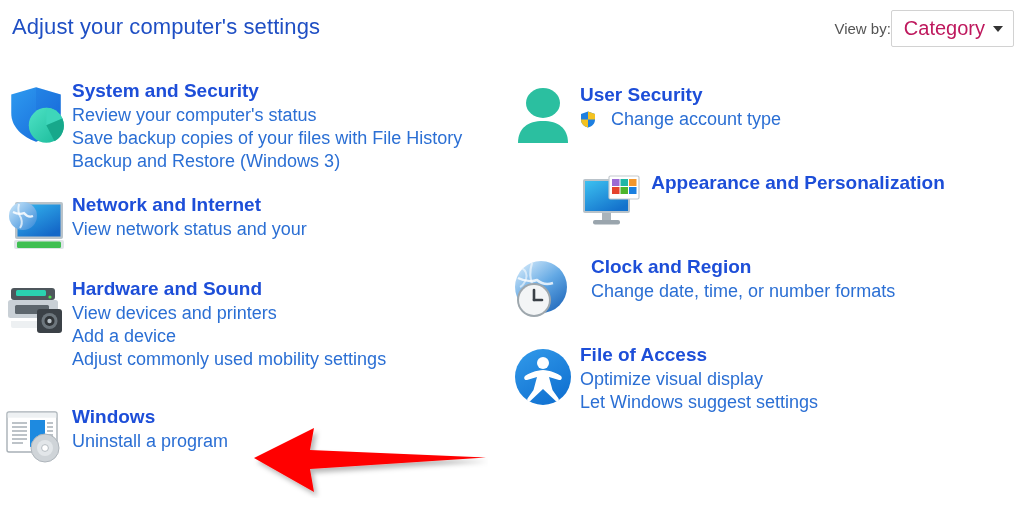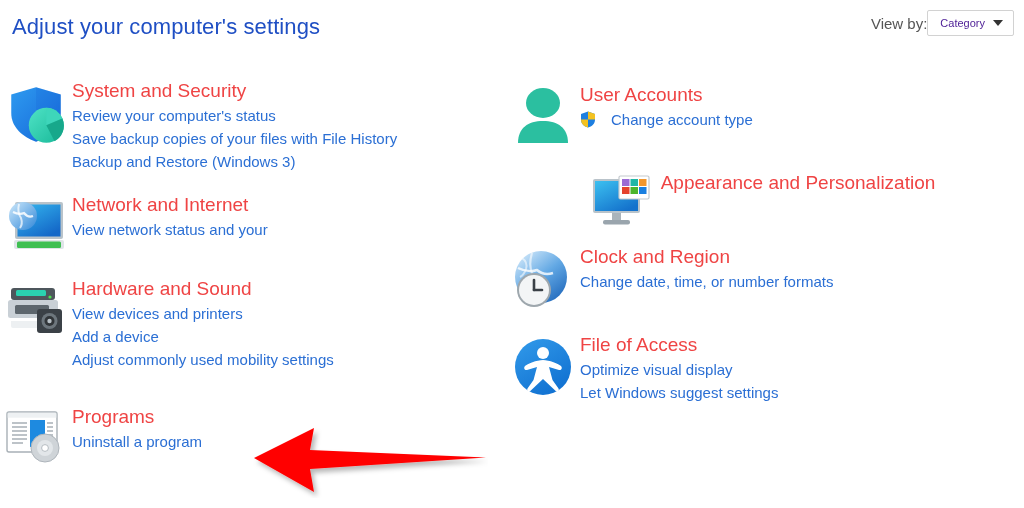--- a/index.html
+++ b/index.html
@@ -49,22 +49,22 @@
     border: 1px solid #d2d2d2;
     background: #ffffff;
     border-radius: 2px;
     padding: 6px 10px 6px 12px;
     display: flex;
     align-items: center;
     gap: 8px;
     cursor: pointer;
   }
   #viewby-value {
-    font-size: 11px;
-    color: #4c1d95;
+    font-size: 20px;
+    color: #be185d;
     white-space: nowrap;
   }
   .caret-down {
     width: 0; height: 0;
     border-left: 5px solid transparent;
     border-right: 5px solid transparent;
     border-top: 6px solid #333333;
   }
 
   
@@ -87,49 +87,49 @@
     align-items: flex-start;
     justify-content: center;
     padding-top: 4px;
   }
   #col-right .cat-icon { width: 74px; min-width: 74px; }
 
   .cat-text { padding-top: 0px; }
 
   .cat-heading {
     font-size: 19px;
-    color: #ef4444;
-    font-weight: 400;
+    color: #1d4ed8;
+    font-weight: 700;
     line-height: 26px;
     white-space: nowrap;
     cursor: pointer;
   }
   .cat-link {
-    font-size: 15px;
+    font-size: 18px;
     color: #2b6fd4;
     line-height: 23px;
     white-space: nowrap;
     cursor: pointer;
     display: block;
   }
   .cat-link.with-shield {
     display: flex;
     align-items: center;
     gap: 15px;
   }
 
   
   #cat-system      { margin-top: 0px; }
   #cat-network     { margin-top: 19px; }
   #cat-hardware    { margin-top: 18px; }
   #cat-programs    { margin-top: 33px; }
 
   #cat-useraccounts   { margin-top: 4px; }
   #cat-appearance     { margin-top: 22px; justify-content: center; }
-  #cat-clock          { margin-top: 8px; }
+  #cat-clock          { margin-top: 18px; gap: 11px; }
   #cat-easeofaccess   { margin-top: 22px; }
 
   
 
   .icon-svg { display: block; }
 
   
   #red-arrow {
     position: absolute;
     left: 252px;
@@ -254,38 +254,38 @@
             <line x1="44" y1="27" x2="50" y2="27"></line>
           </g>
           <rect x="27" y="12" width="15" height="27" fill="#1e8ae0"></rect>
           <circle cx="42" cy="40" r="14" fill="#cfd4d8"></circle>
           <circle cx="42" cy="40" r="14" fill="none" stroke="#aeb5bb" stroke-width="1"></circle>
           <circle cx="42" cy="40" r="8" fill="#e2e6e9"></circle>
           <circle cx="42" cy="40" r="3.4" fill="#ffffff" stroke="#b5bcc1" stroke-width="1"></circle>
         </svg>
       </div>
       <div class="cat-text">
-        <div class="cat-heading">Programs</div>
+        <div class="cat-heading">Windows</div>
         <a class="cat-link">Uninstall a program</a>
       </div>
     </div>
 
   </div>
 
   <div id="col-right" class="column">
 
     <div class="category" id="cat-useraccounts">
       <div class="cat-icon">
         <svg class="icon-svg" width="68" height="64" viewBox="0 0 68 64">
           <ellipse cx="34" cy="17" rx="17" ry="15" fill="#2bbfa0"></ellipse>
           <path d="M9 57 C9 42 19 35 34 35 C49 35 59 42 59 57 Z" fill="#2bbfa0"></path>
         </svg>
       </div>
       <div class="cat-text">
-        <div class="cat-heading">User Accounts</div>
+        <div class="cat-heading">User Security</div>
         <a class="cat-link with-shield">
           <span>
             <svg class="icon-svg" width="16" height="17" viewBox="0 0 16 17">
               <path d="M8 0.6 L15 3 L15 8.5 C15 12.8 11.8 15.4 8 16.6 C4.2 15.4 1 12.8 1 8.5 L1 3 Z" fill="#1d7fe0"></path>
               <path d="M8 0.6 L15 3 L15 8.5 L8 8.5 Z" fill="#f4c220"></path>
               <path d="M1 8.5 L8 8.5 L8 16.6 C4.2 15.4 1 12.8 1 8.5 Z" fill="#f4c220"></path>
             </svg>
           </span>
           <span>Change account type</span>
         </a>

